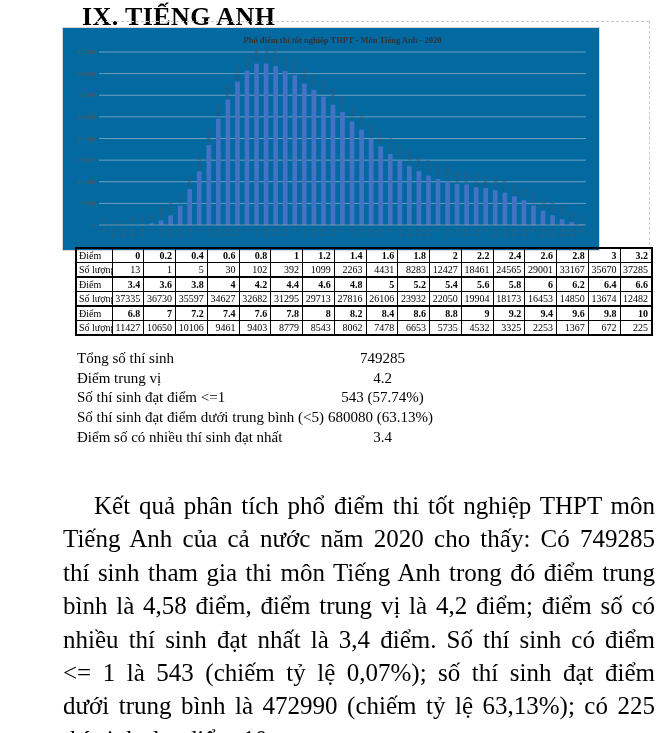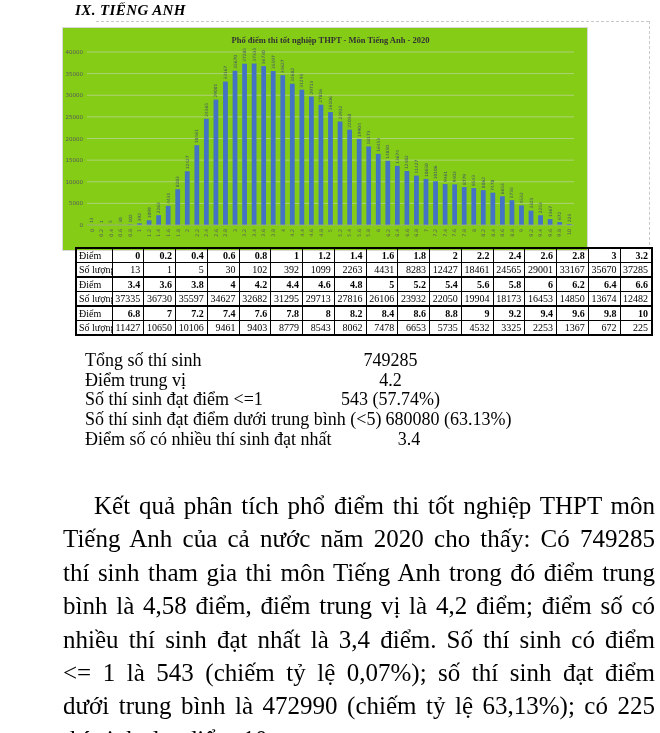--- a/index.html
+++ b/index.html
@@ -1,46 +1,46 @@
 <!DOCTYPE html>
 <html><head>
 <meta charset="utf-8">
 <style>
   html,body{margin:0;padding:0;background:#ffffff;}
   #page{
     position:relative;width:660px;height:733px;background:#fff;
     font-family:"Liberation Serif","DejaVu Serif",serif;color:#000;overflow:hidden;
   }
   .heading{
-    position:absolute;left:75px;top:2px;font-size:15px;font-weight:bold;letter-spacing:.4px;font-style:italic;
+    position:absolute;left:82px;top:2px;font-size:26px;font-weight:bold;letter-spacing:.4px;
   }
   .guide-top{position:absolute;left:96px;top:21px;width:553px;height:0;border-top:1px dashed #c9c9c9;}
   .guide-right{position:absolute;left:649px;top:21px;width:0;height:229px;border-left:1px dashed #c9c9c9;}
   .chart-box{
     position:absolute;left:62px;top:27px;width:524px;height:222px;
-    border:1px solid #d8d8d8;background:#84cc16;
+    border:1px solid #d8d8d8;background:#0369a1;padding-left:12px;
   }
   .chart-box svg{display:block;width:524px;height:222px;}
   .chart-title-text{font-family:"Liberation Serif","DejaVu Serif",serif;font-weight:bold;}
   .axis-text,.bar-label-text{font-family:"DejaVu Sans","Liberation Sans",sans-serif;}
   .score-table{
     position:absolute;left:75px;top:247px;width:578px;
     border-collapse:collapse;table-layout:fixed;
     font-family:"Liberation Serif","DejaVu Serif",serif;font-size:10px;line-height:1;
     border:2px solid #000;
   }
   .score-table td{
     border:1px solid #000;height:11px;padding:1px 3px 1px 2px;
     overflow:hidden;white-space:nowrap;
   }
   .score-table tr.thick td{border-top-width:2px;}
   .score-table td.row-header{text-align:left;}
   .score-table td.num{text-align:right;}
   .score-table tr.bold td.num{font-weight:bold;}
-  .stats{position:absolute;left:85px;top:350px;font-size:18px;}
+  .stats{position:absolute;left:77px;top:350px;font-size:15px;}
   .stats-row{display:flex;height:19.7px;align-items:flex-start;}
   .stats-label{white-space:nowrap;min-width:228px;}
   .stats-value{width:155px;text-align:center;white-space:nowrap;}
   .stats-row.run-on .stats-value{width:auto;text-align:left;padding-left:4px;}
   .paragraph{
     position:absolute;left:63px;top:489px;width:592px;
     font-size:25px;line-height:33.4px;text-align:justify;text-indent:31px;
     word-spacing:1.5px;
   }
 </style>

